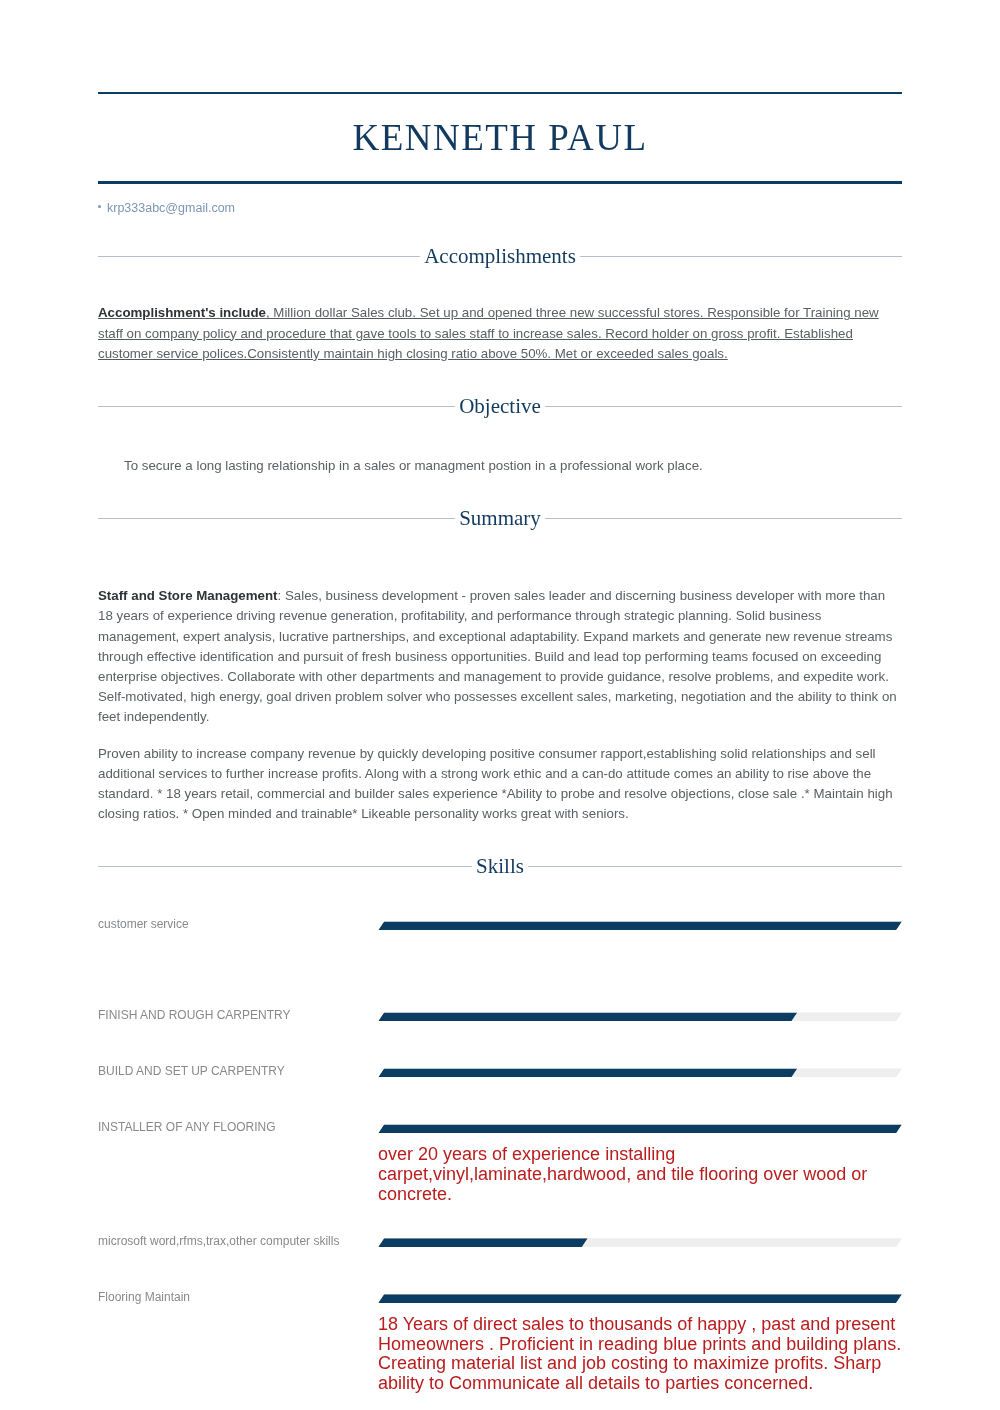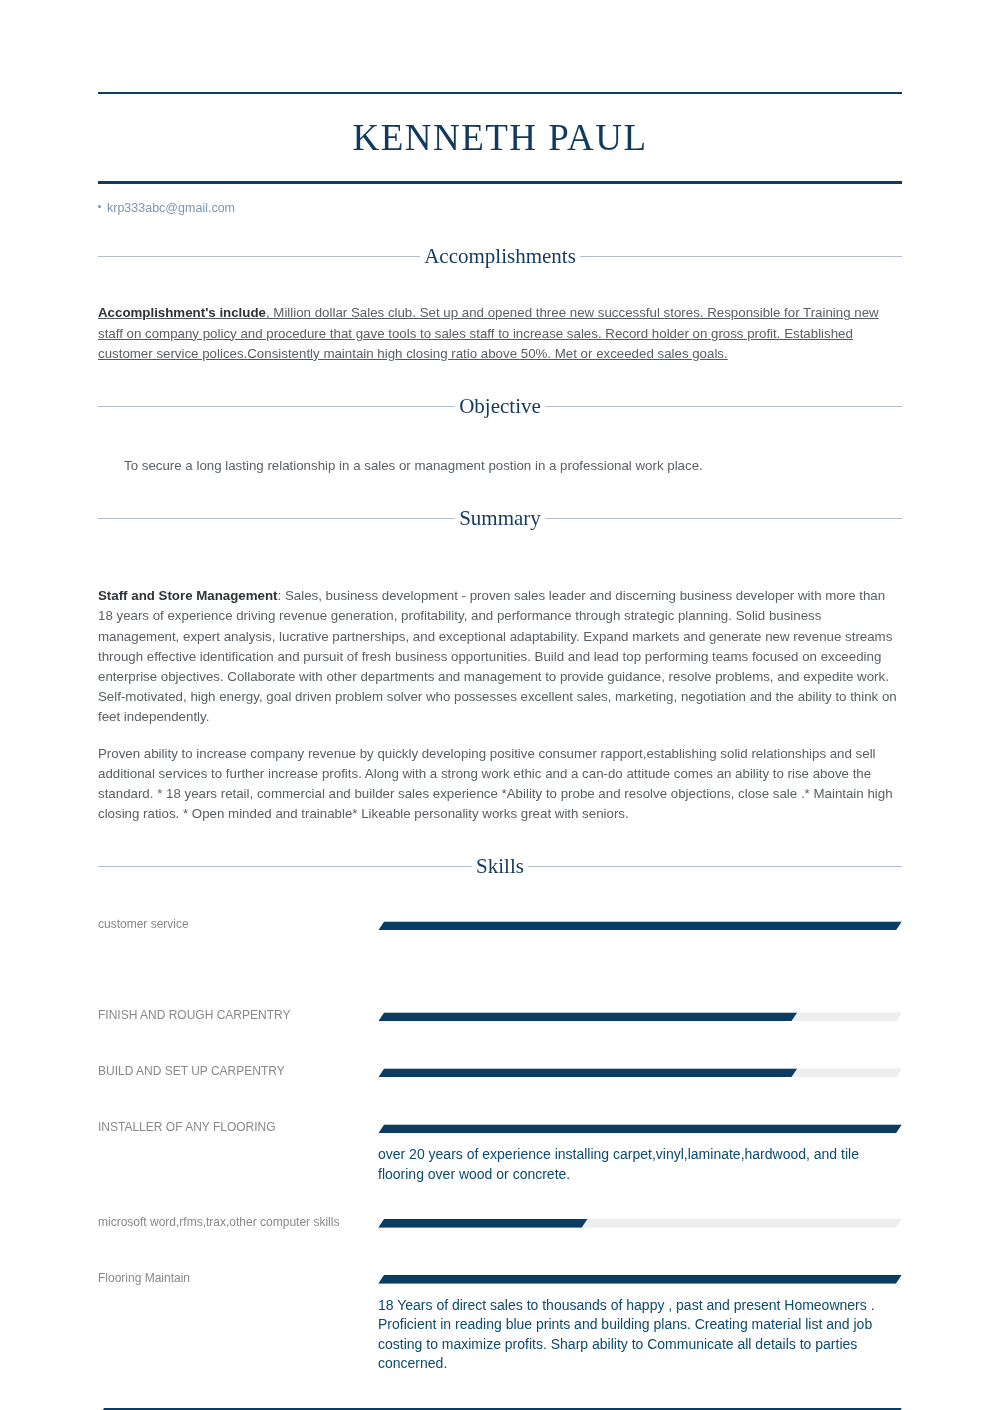--- a/index.html
+++ b/index.html
@@ -128,23 +128,23 @@
   .bar-fill {
     position: absolute;
     left: 0;
     top: 0;
     height: 100%;
     background: #0d3c63;
     -webkit-clip-path: polygon(6px 0, 100% 0, calc(100% - 6px) 100%, 0 100%);
     clip-path: polygon(6px 0, 100% 0, calc(100% - 6px) 100%, 0 100%);
   }
   .skill-desc {
-    font-size: 14px;
+    font-size: 18px;
     line-height: 19.6px;
-    color: #0c4a6e;
+    color: #b91c1c;
     margin-top: 12px;
   }
   .skill-gap-sm { height: 35px; }
   .skill-gap-md { height: 26px; }
 </style>
 </head>
 <body>
 
 <div class="page">
 

